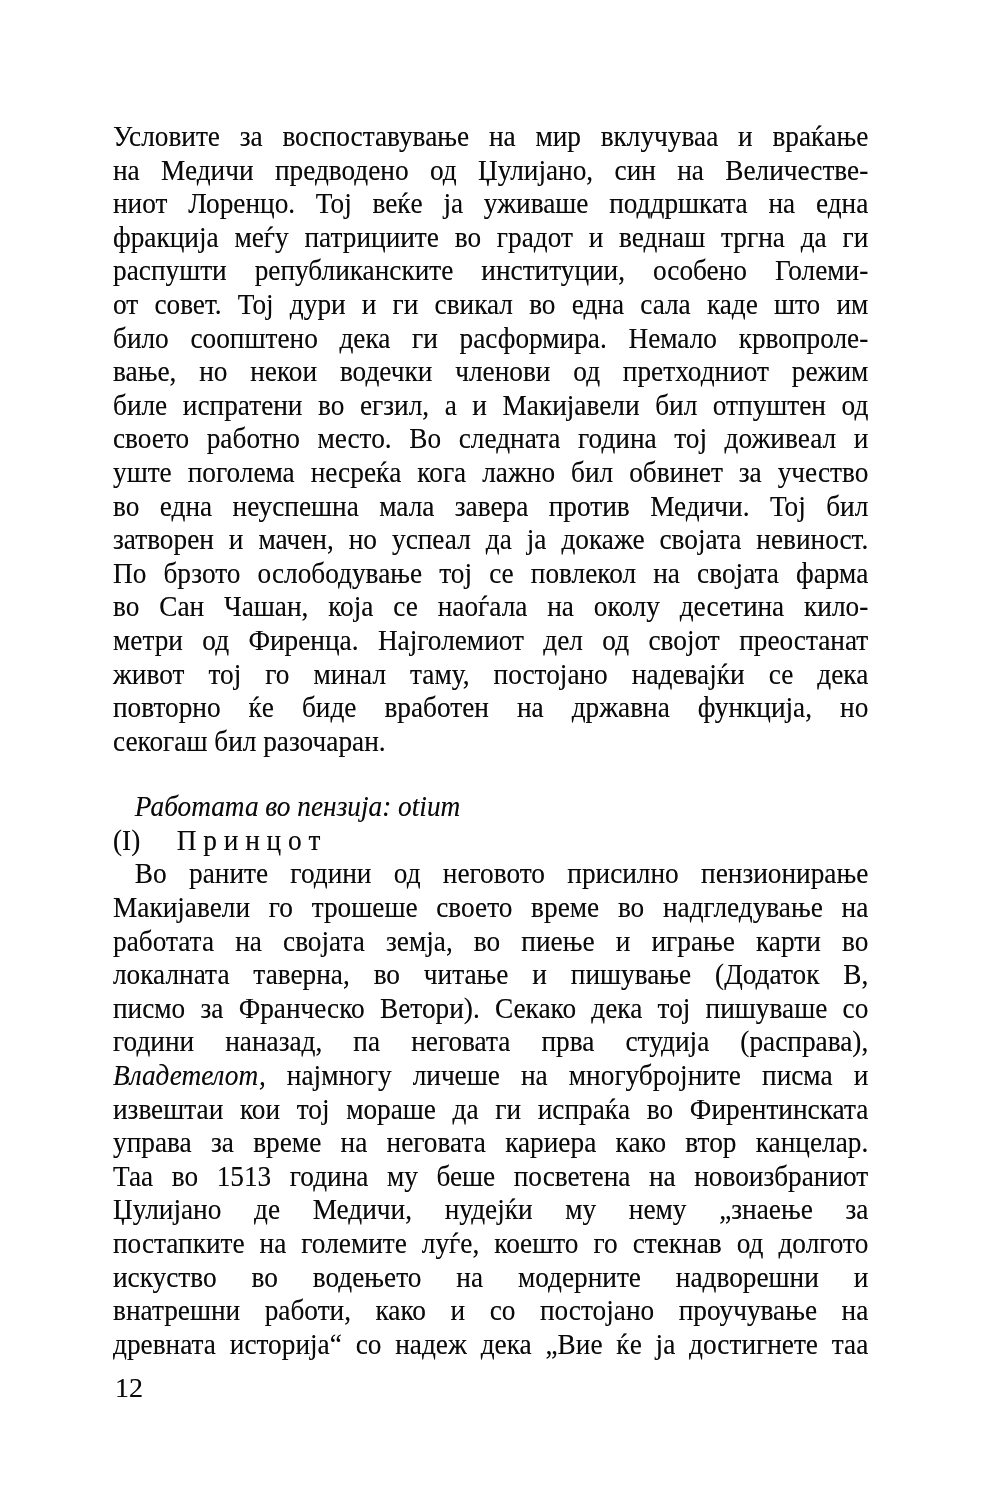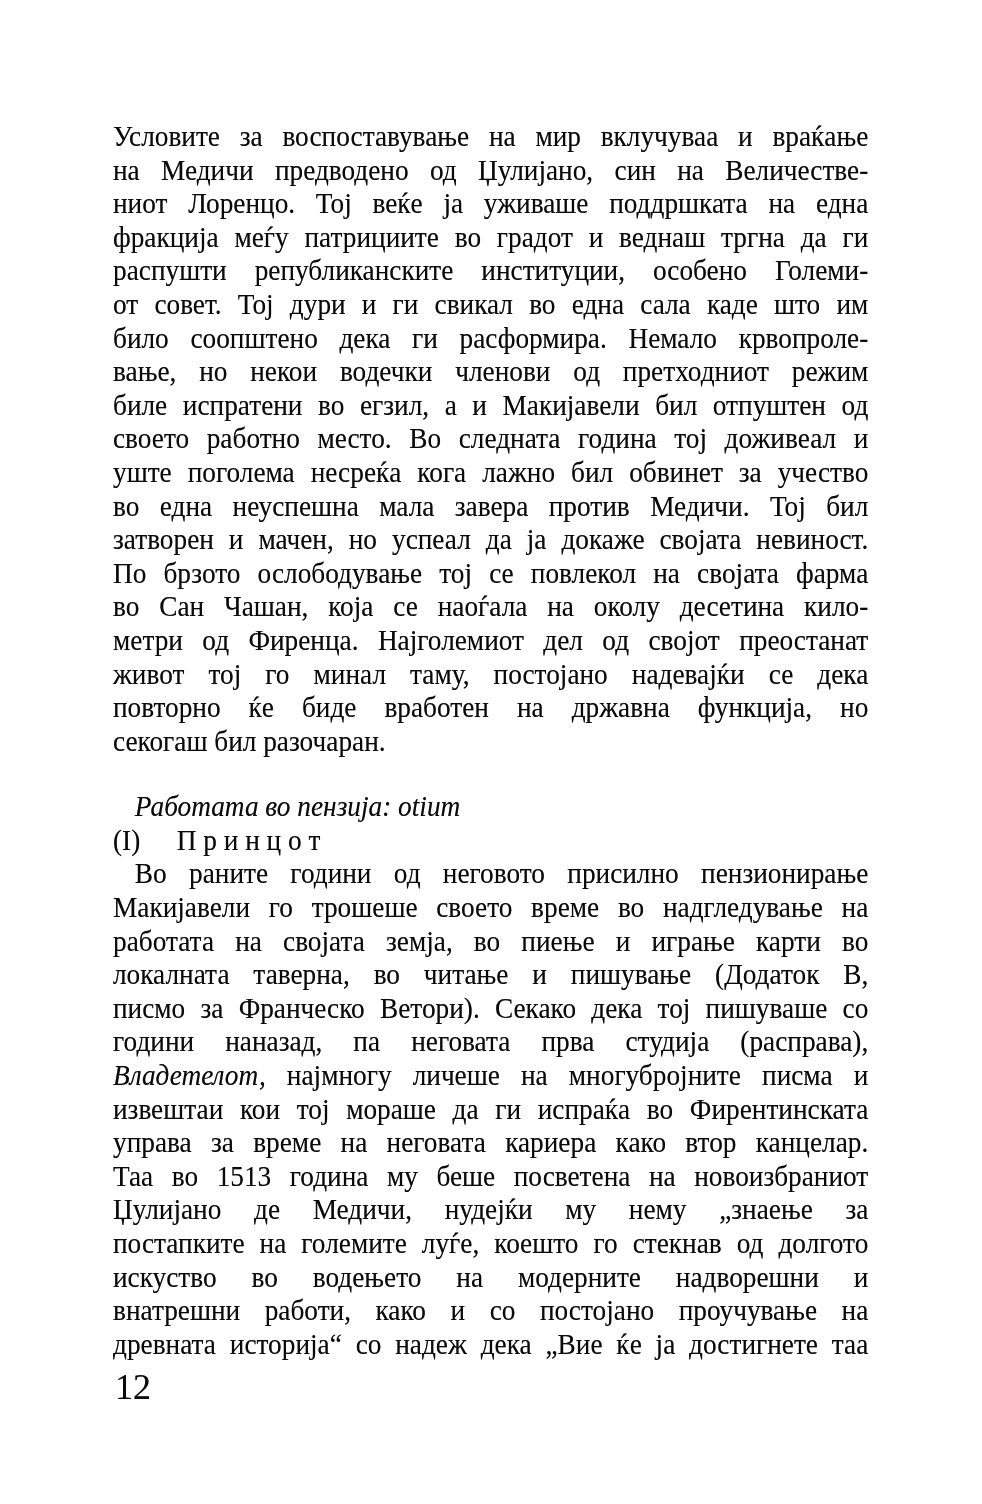--- a/index.html
+++ b/index.html
@@ -49,21 +49,21 @@
   .idx {
     margin-right: 40px;
   }
   .spacer {
     height: 32px;
   }
   .pagenum {
     position: absolute;
     left: 115px;
     top: 1371px;
-    font-size: 36px;
+    font-size: 28px;
     line-height: 33.6px;
     text-shadow: 0 0 0.5px rgba(0,0,0,0.45);
     text-align: right;
   }
 </style>
 </head>
 <body>
 
 <div class="textblock">
 

